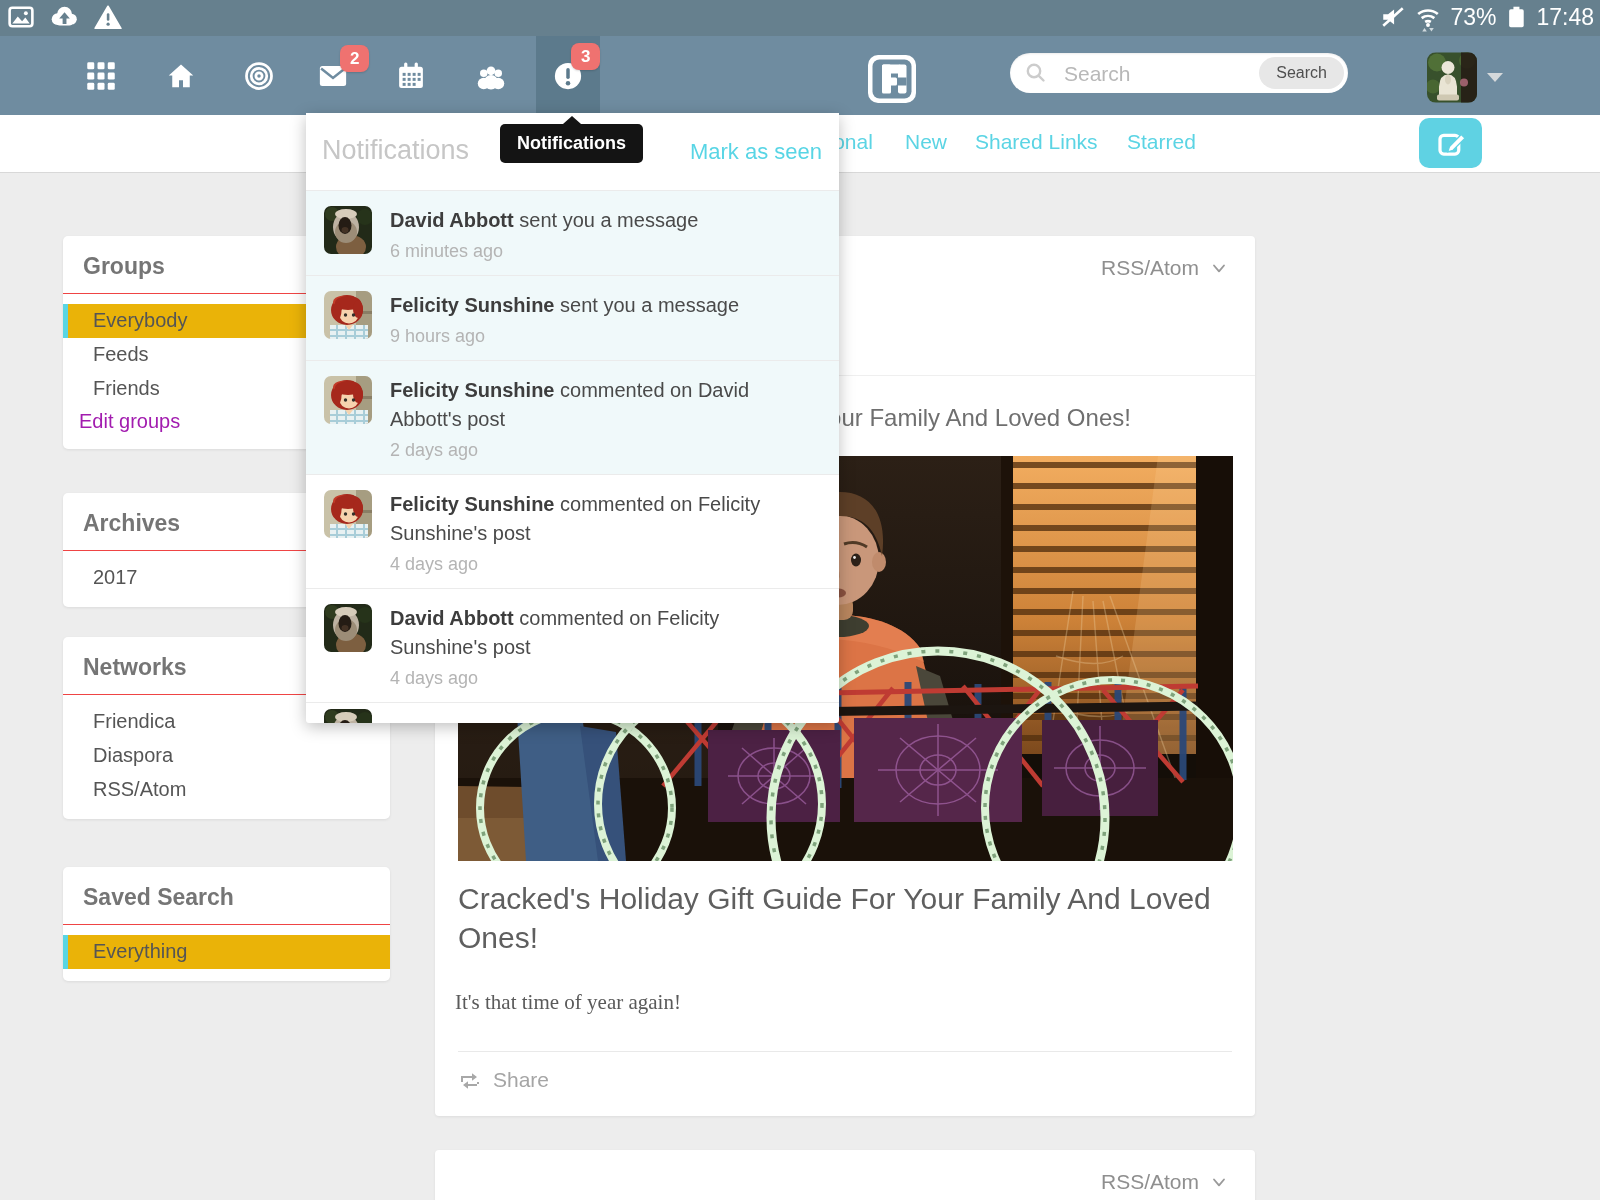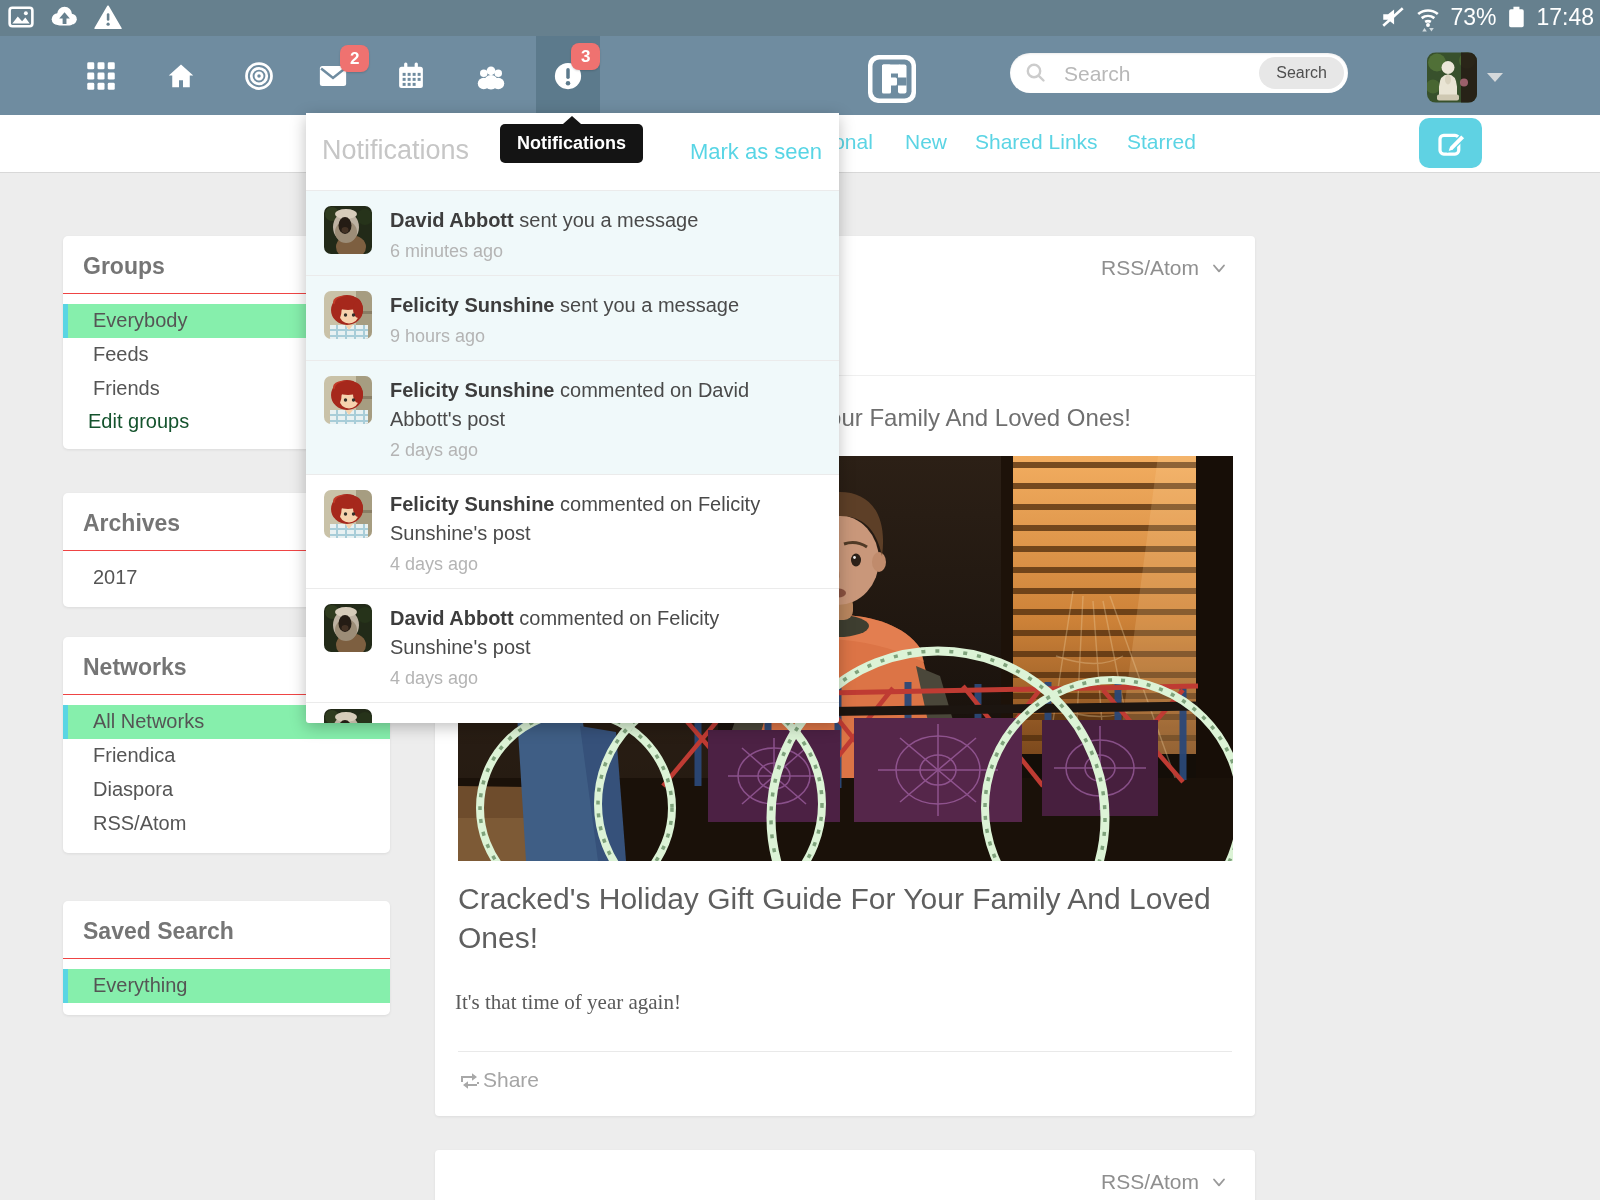--- a/index.html
+++ b/index.html
@@ -56,35 +56,35 @@
            padding:9px 17px;border-radius:5px;z-index:20;}
   .tooltip::before{content:"";position:absolute;top:-8px;left:50%;margin-left:-9px;
            border-left:9px solid transparent;border-right:9px solid transparent;border-bottom:8px solid #141414;}
 
   
   .side{position:absolute;left:63px;top:236px;width:327px;z-index:1;}
   .card{background:#fff;border-radius:5px;box-shadow:0 1px 3px rgba(0,0,0,.08);padding-bottom:12px;}
   .card h3{margin:0 0 10px 0;padding:17px 20px 13px;font-size:23px;color:#757575;border-bottom:1px solid #ef4444;}
   .card ul{margin:0;padding:0;}
   .card li{list-style:none;font-size:20px;color:#555;padding:5px 10px 6px 25px;border-left:5px solid transparent;cursor:pointer;}
-  .card li.sel{background:#86efac;border-left-color:#5ad5e3;}
-  .side-link{display:block;color:#14532d;font-size:20px;padding:4px 10px 4px 25px;cursor:pointer;}
+  .card li.sel{background:#eab308;border-left-color:#5ad5e3;}
+  .side-link{display:block;color:#a21caf;font-size:20px;padding:4px 10px 4px 16px;cursor:pointer;}
   .mb44{margin-bottom:44px;} .mb30{margin-bottom:30px;} .mb48{margin-bottom:48px;}
 
   
   .post{position:absolute;left:435px;top:236px;width:820px;background:#fff;border-radius:4px;
         box-shadow:0 1px 3px rgba(0,0,0,.07);z-index:1;}
   .post-head{height:139px;border-bottom:1px solid #efefef;position:relative;}
   .network{position:absolute;right:26px;top:20px;font-size:21px;color:#8f8f8f;display:flex;align-items:center;gap:10px;cursor:pointer;}
   .post-title{margin:0;padding:28px 23px 24px;font-size:24px;font-weight:400;color:#6f6f6f;white-space:nowrap;overflow:hidden;cursor:pointer;}
   .hero{margin:0 22px 0 23px;width:775px;height:405px;overflow:hidden;cursor:pointer;}
   .attach-title{margin:18px 23px 0;font-size:30px;font-weight:400;color:#5f5f5f;line-height:1.3;}
   .body-text{margin:33px 20px 0;font-size:21px;color:#5a5a5a;font-family:Liberation Serif, serif;}
   .divider{border-top:1px solid #e9e9e9;margin:36px 23px 0;}
-  .share-row{display:flex;align-items:center;gap:1px;margin:16px 23px 0;padding-bottom:24px;color:#a5a5a5;font-size:21px;cursor:pointer;}
+  .share-row{display:flex;align-items:center;gap:11px;margin:16px 23px 0;padding-bottom:24px;color:#a5a5a5;font-size:21px;cursor:pointer;}
   .post2{position:absolute;left:435px;top:1150px;width:820px;height:60px;background:#fff;border-radius:4px 4px 0 0;
          box-shadow:0 1px 3px rgba(0,0,0,.07);z-index:1;}
 </style>
 </head>
 <body>
 
 <svg width="0" height="0" style="position:absolute">
   <defs>
     <symbol id="av-monkey" viewBox="0 0 48 48">
       <rect width="48" height="48" fill="#222a18"></rect>
@@ -325,21 +325,20 @@
   </div>
   <div class="card mb30">
     <h3>Archives</h3>
     <ul>
         <li>2017</li>
       </ul>
   </div>
   <div class="card mb48">
     <h3>Networks</h3>
     <ul>
-      <li class="sel">All Networks</li>
       <li>Friendica</li>
       <li>Diaspora</li>
       <li>RSS/Atom</li>
     </ul>
   </div>
   <div class="card">
     <h3>Saved Search</h3>
     <ul>
         <li class="sel">Everything</li>
       </ul>

